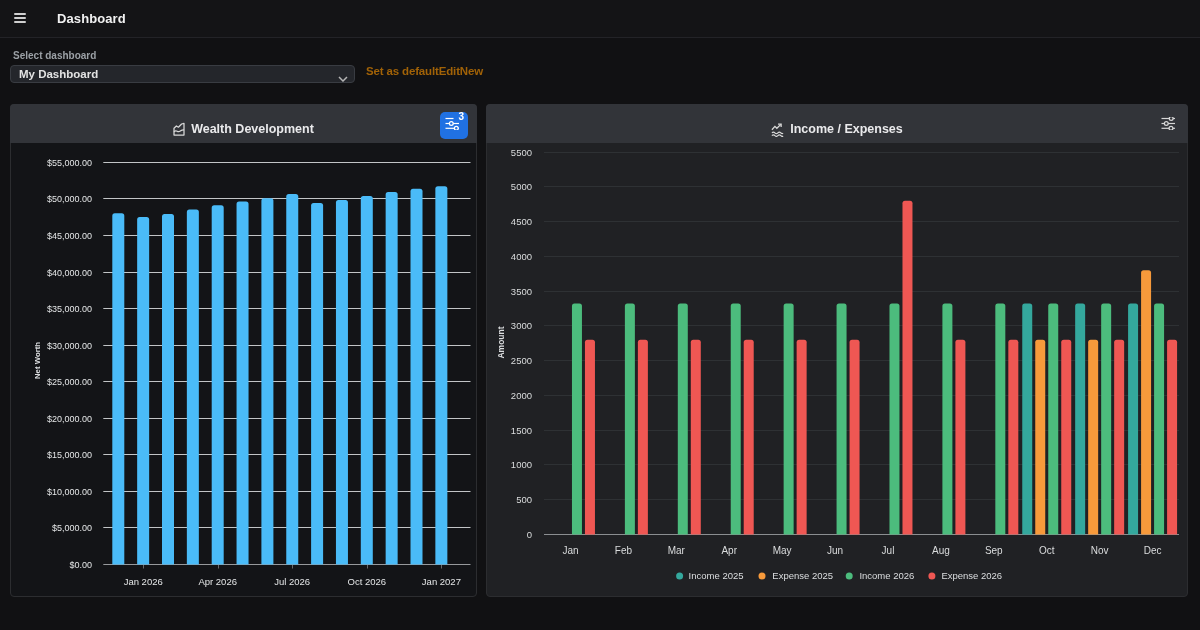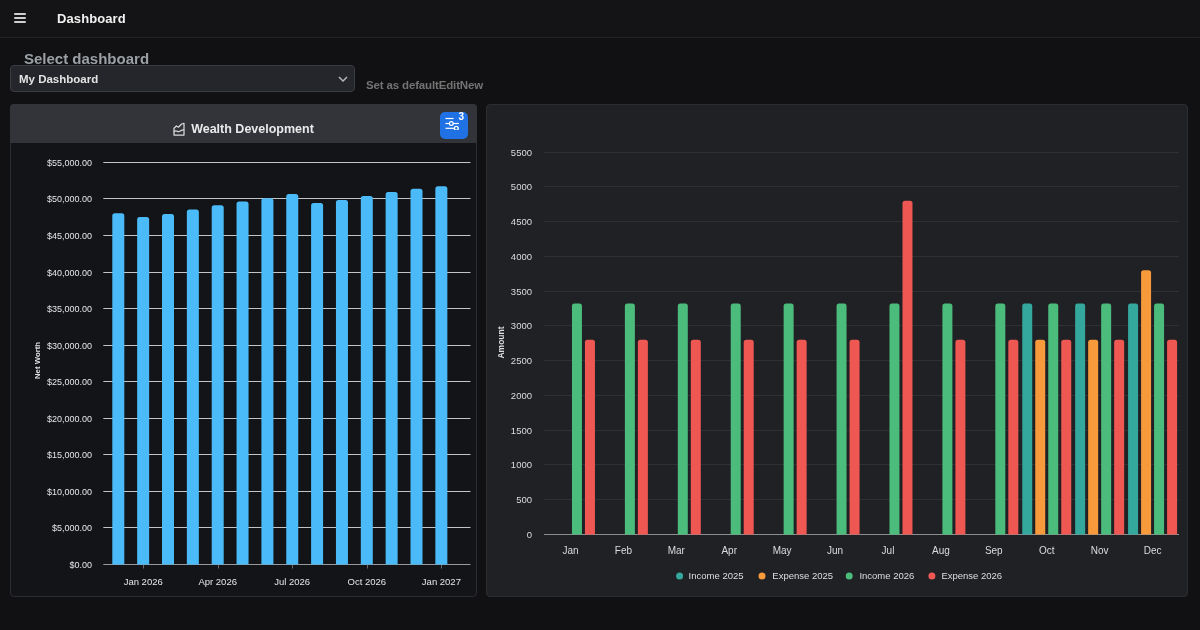--- a/index.html
+++ b/index.html
@@ -1,25 +1,25 @@
 <!DOCTYPE html>
 <html><head><meta charset="utf-8"><style>
 *{margin:0;padding:0;box-sizing:border-box}
 html,body{width:1200px;height:630px;overflow:hidden;background:#111113;
   font-family:"Liberation Sans",sans-serif;}
 .topbar{position:absolute;left:0;top:0;width:1200px;height:37.5px;background:#141416;
   border-bottom:1px solid #232327;display:flex;align-items:center}
 .burger{width:12px;height:10px;margin-left:14px;display:flex;flex-direction:column;justify-content:space-between}
 .burger div{height:1.8px;background:#cfcfcf;border-radius:1px}
 .tb-title{margin-left:31px;font-size:13px;font-weight:700;color:#f1f1f1;letter-spacing:.1px}
-.lbl{position:absolute;left:24px;top:50px;font-size:15px;font-weight:600;color:#9ba0a5}
-.select{position:absolute;left:10px;top:65.3px;width:345px;height:27px;background:#24262b;
+.lbl{position:absolute;left:13px;top:50px;font-size:10px;font-weight:600;color:#9ba0a5}
+.select{position:absolute;left:10px;top:65.3px;width:345px;height:18px;background:#24262b;
   border:1px solid #393c42;border-radius:4px;display:flex;align-items:center}
 .select span{margin-left:8px;font-size:11.5px;font-weight:700;color:#e3e3e3}
-.links{position:absolute;top:65.3px;left:366px;height:25.5px;display:flex;align-items:flex-end;font-weight:700;color:#737373}
+.links{position:absolute;top:65.3px;left:366px;height:25.5px;display:flex;align-items:flex-start;font-weight:700;color:#a16207}
 .links .a1{font-size:11.5px;letter-spacing:-0.15px}
 .card{position:absolute;top:104px;border:1px solid #2c2d30;border-radius:4px}
 .chead{position:absolute;left:-1px;top:-1px;right:-1px;height:38.5px;background:#323439;
   border-radius:4px 4px 0 0;display:flex;align-items:center;justify-content:center;
   font-size:12.5px;font-weight:700;color:#eaeaec;padding-top:11px}
 .btn{position:absolute;right:9px;top:8px;width:28px;height:26.5px;background:#2071e3;border-radius:5px}
 .btn .n3{position:absolute;right:4px;top:-1px;font-size:10px;font-weight:700;color:#fff}
 .btn svg{position:absolute;left:5px;top:4.5px}
 .tune{position:absolute;right:12px;top:13px}
 </style></head>
@@ -108,20 +108,35 @@
       <text x="282.2" y="480.5" text-anchor="middle" font-size="9.5" fill="#e4e6e7">Jul 2026</text>
       <line x1="357.5" y1="461" x2="357.5" y2="464.5" stroke="#68696b" stroke-width="1"></line>
       <text x="356.8" y="480.5" text-anchor="middle" font-size="9.5" fill="#e4e6e7">Oct 2026</text>
       <line x1="431.5" y1="461" x2="431.5" y2="464.5" stroke="#68696b" stroke-width="1"></line>
       <text x="431.4" y="480.5" text-anchor="middle" font-size="9.5" fill="#e4e6e7">Jan 2027</text>
       <text x="30" y="256.5" transform="rotate(-90 30 256.5)" text-anchor="middle" font-size="7.8" font-weight="600" fill="#dcdee0">Net Worth</text>
     </svg>
 </div>
 
 <div class="card" id="c2" style="left:486px;width:702px;height:493px;background:#202124">
+  <div class="chead"><svg width="13" height="14" viewBox="0 0 14 15" style="margin-right:6px;margin-top:2px">
+        <path d="M1 7.2 L4.2 3.6 L6.3 5.7 L10.6 1.4" fill="none" stroke="#d9d9d9" stroke-width="1.4"></path>
+        <path d="M7.6 1.1 L10.9 1.1 L10.9 4.4" fill="none" stroke="#d9d9d9" stroke-width="1.4"></path>
+        <path d="M1 10.6 q1.6 -1.7 3.2 0 q1.6 1.7 3.2 0 q1.6 -1.7 3.2 0 q1.3 1.35 2.4 0.3" fill="none" stroke="#d9d9d9" stroke-width="1.3"></path>
+        <path d="M1 13.6 q1.6 -1.7 3.2 0 q1.6 1.7 3.2 0 q1.6 -1.7 3.2 0 q1.3 1.35 2.4 0.3" fill="none" stroke="#d9d9d9" stroke-width="1.3"></path>
+      </svg>Income / Expenses
+    <div class="tune"><svg width="15" height="13" viewBox="0 0 15 13">
+          <line x1="0.5" y1="1.5" x2="14" y2="1.5" stroke="#d6d6d6" stroke-width="1.2"></line>
+          <circle cx="10.2" cy="1.5" r="1.9" fill="#323439" stroke="#d6d6d6" stroke-width="1.25"></circle>
+          <line x1="0.5" y1="6.5" x2="14" y2="6.5" stroke="#d6d6d6" stroke-width="1.2"></line>
+          <circle cx="5.3" cy="6.5" r="1.9" fill="#323439" stroke="#d6d6d6" stroke-width="1.25"></circle>
+          <line x1="0.5" y1="11.3" x2="14" y2="11.3" stroke="#d6d6d6" stroke-width="1.2"></line>
+          <circle cx="10.0" cy="11.3" r="1.9" fill="#323439" stroke="#d6d6d6" stroke-width="1.25"></circle>
+        </svg></div>
+  </div>
   <svg width="702" height="493" viewBox="0 0 702 493" font-family="Liberation Sans, sans-serif" style="position:absolute;left:-1px;top:-1px">
       <line x1="58" y1="395.5" x2="693" y2="395.5" stroke="#2e3134" stroke-width="1"></line>
       <line x1="58" y1="360.5" x2="693" y2="360.5" stroke="#2e3134" stroke-width="1"></line>
       <line x1="58" y1="326.5" x2="693" y2="326.5" stroke="#2e3134" stroke-width="1"></line>
       <line x1="58" y1="291.5" x2="693" y2="291.5" stroke="#2e3134" stroke-width="1"></line>
       <line x1="58" y1="256.5" x2="693" y2="256.5" stroke="#2e3134" stroke-width="1"></line>
       <line x1="58" y1="221.5" x2="693" y2="221.5" stroke="#2e3134" stroke-width="1"></line>
       <line x1="58" y1="187.5" x2="693" y2="187.5" stroke="#2e3134" stroke-width="1"></line>
       <line x1="58" y1="152.5" x2="693" y2="152.5" stroke="#2e3134" stroke-width="1"></line>
       <line x1="58" y1="117.5" x2="693" y2="117.5" stroke="#2e3134" stroke-width="1"></line>

